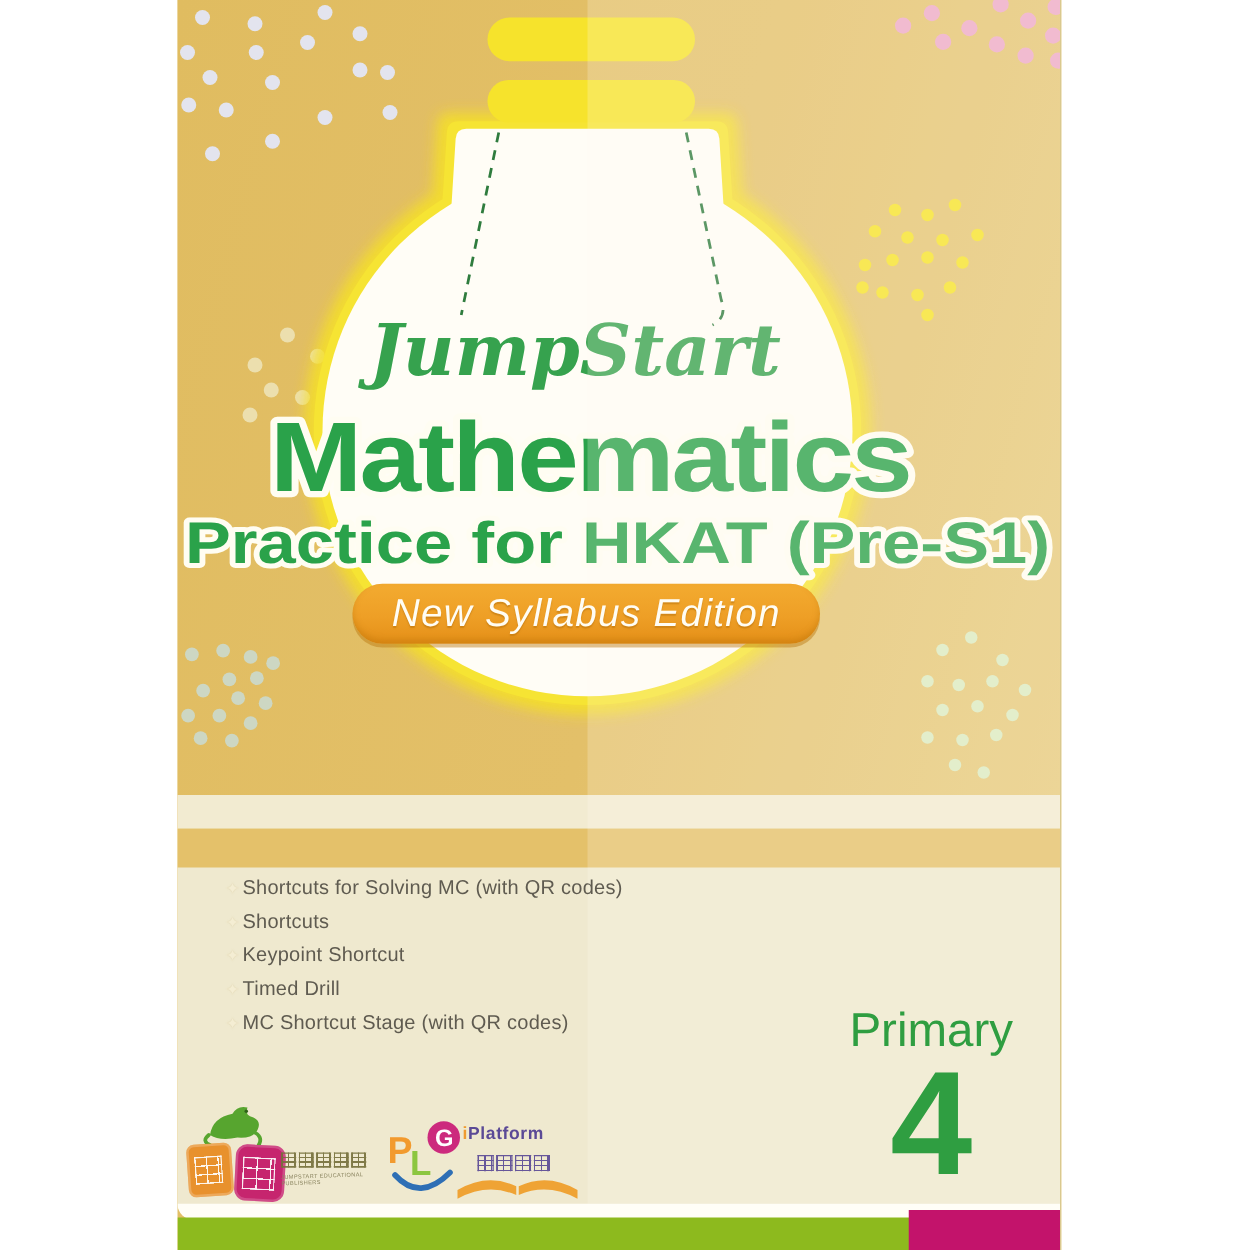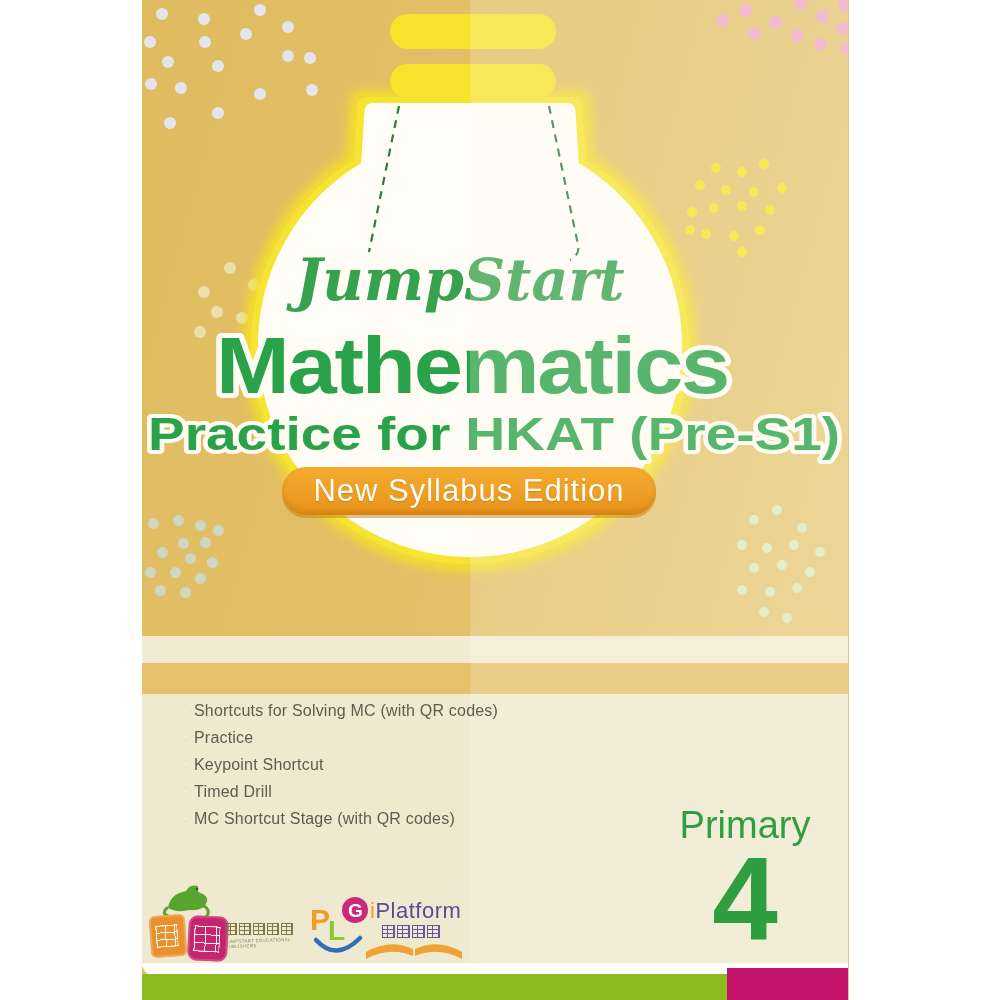--- a/index.html
+++ b/index.html
@@ -25,21 +25,21 @@
   .bulb-svg{position:absolute;left:0;top:0;width:706px;height:1000px;}
   .t-script{font:italic 700 57px "DejaVu Serif",serif;fill:#36a24e;text-anchor:middle;}
   .t-main{font:700 79px "Liberation Sans",sans-serif;fill:#2aa24a;stroke:#fffdf2;stroke-width:10px;
           paint-order:stroke;stroke-linejoin:round;text-anchor:middle;letter-spacing:-2px;}
   .t-sub{font:700 47px "Liberation Sans",sans-serif;fill:#2aa24a;stroke:#fffdf2;stroke-width:8px;
          paint-order:stroke;stroke-linejoin:round;text-anchor:middle;}
   
   .badge{position:absolute;left:140px;top:467px;width:374px;height:48px;border-radius:26px;
          background:linear-gradient(180deg,#f3ab30 0%,#ee9f26 55%,#e48f18 100%);
          box-shadow:0 3px 0 rgba(186,118,12,0.45), inset 0 -3px 5px rgba(176,106,0,0.35);
-         text-align:center;}
+         text-align:center;font-style:italic;}
   .badge span{color:#fffdf4;font-size:31px;line-height:48px;letter-spacing:1px;
               text-shadow:0 1px 1px rgba(180,110,10,.5);}
   
   .features{position:absolute;left:36px;top:697px;width:480px;text-align:center;}
   .feat-row{position:relative;height:27px;display:flex;align-items:center;}
   .feat-bullet{color:#f4edd3;font-size:13px;width:16px;flex:0 0 16px;
                text-shadow:0 0 1px rgba(200,180,120,.6);}
   .feat-text{color:#5f5b50;font-size:16px;letter-spacing:0.2px;}
   
   .level{position:absolute;left:530px;top:804px;width:146px;text-align:center;color:#2f9e41;}
@@ -52,21 +52,21 @@
   .sq-magenta{left:46px;top:916px;width:40px;height:45px;background:#c6256e;transform:rotate(3deg);
               border-radius:9px;box-shadow:inset 0 0 0 2px rgba(255,255,255,0.18);}
   .pub-zh{position:absolute;left:83px;top:921px;color:#77713d;}
   .pub-tiny{position:absolute;left:83px;top:938px;width:70px;font-size:4.5px;line-height:5px;
             color:#8b8560;transform:rotate(-2deg);letter-spacing:0.3px;}
   .cjk{display:inline-block;margin-right:2px;opacity:.92;
        background-image:
          repeating-linear-gradient(0deg,currentColor 0 1px,transparent 1px 32%),
          repeating-linear-gradient(90deg,currentColor 0 1px,transparent 1px 42%);
        box-shadow:inset 0 0 0 1px currentColor;}
-  .iplat{position:absolute;left:228px;top:898px;font-weight:400;font-size:22px;letter-spacing:0.5px;}
+  .iplat{position:absolute;left:228px;top:898px;font-weight:700;font-size:14px;letter-spacing:0.5px;}
   .iplat .i{color:#ef9b2f;} .iplat .rest{color:#5b4a96;}
   .plat-zh{position:absolute;left:240px;top:924px;color:#5b4a96;}
   .logo-svg{position:absolute;}
 </style>
 </head>
 <body>
 
 <div class="canvas">
   <div class="cover">
 
@@ -202,21 +202,21 @@
       <span>New Syllabus Edition</span>
     </div>
 
     <div class="features" id="features">
         <div class="feat-row">
           <span class="feat-bullet">✦</span>
           <span class="feat-text">Shortcuts for Solving MC (with QR codes)</span>
         </div>
         <div class="feat-row">
           <span class="feat-bullet">✦</span>
-          <span class="feat-text">Practice</span>
+          <span class="feat-text">Shortcuts</span>
         </div>
         <div class="feat-row">
           <span class="feat-bullet">✦</span>
           <span class="feat-text">Keypoint Shortcut</span>
         </div>
         <div class="feat-row">
           <span class="feat-bullet">✦</span>
           <span class="feat-text">Timed Drill</span>
         </div>
         <div class="feat-row">

